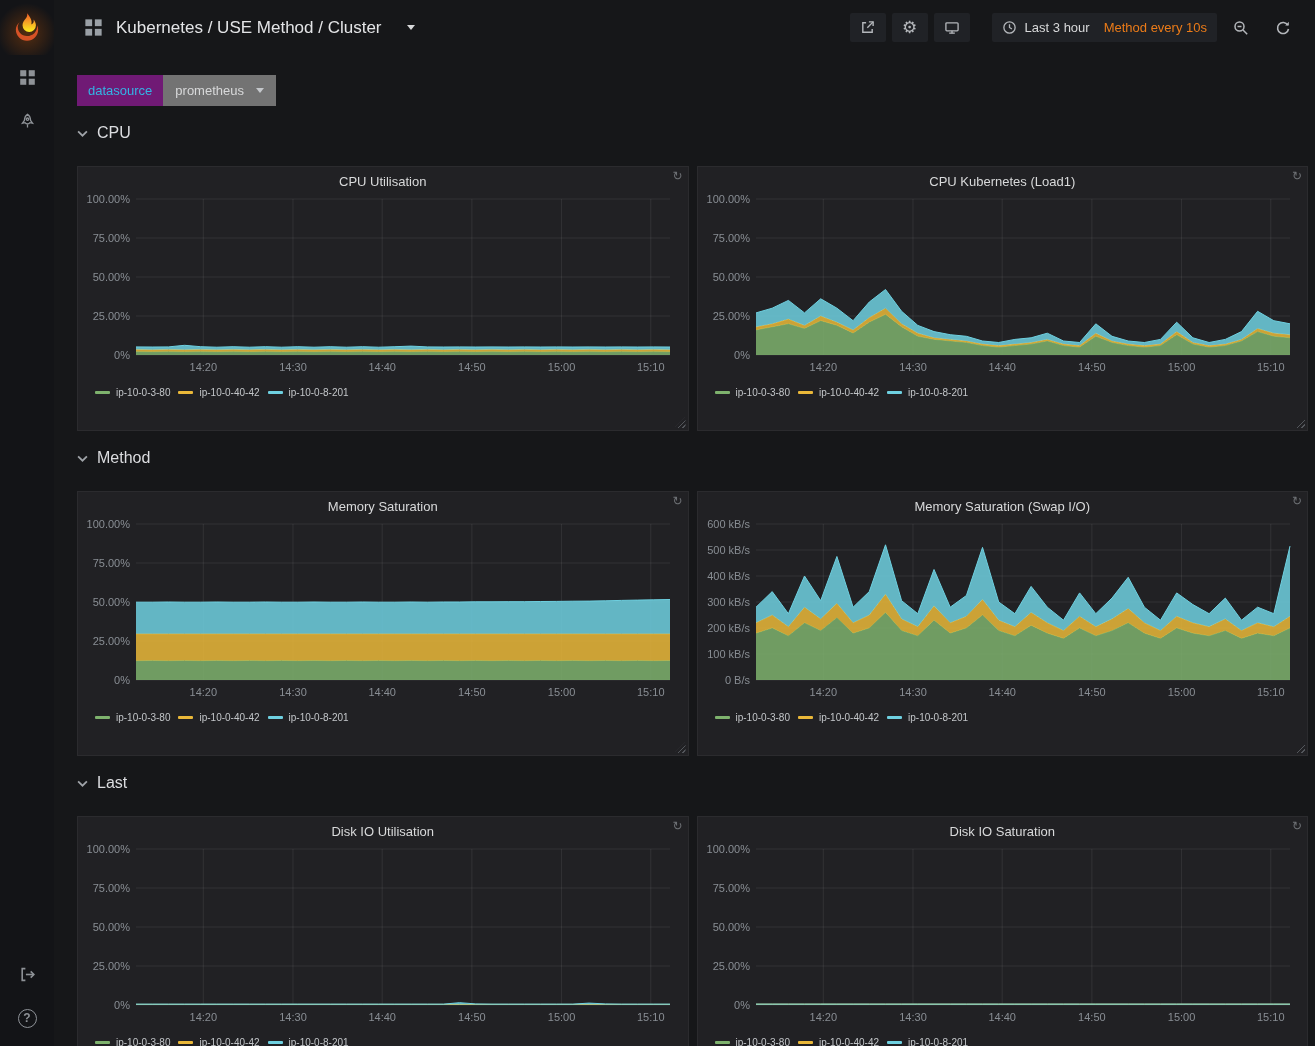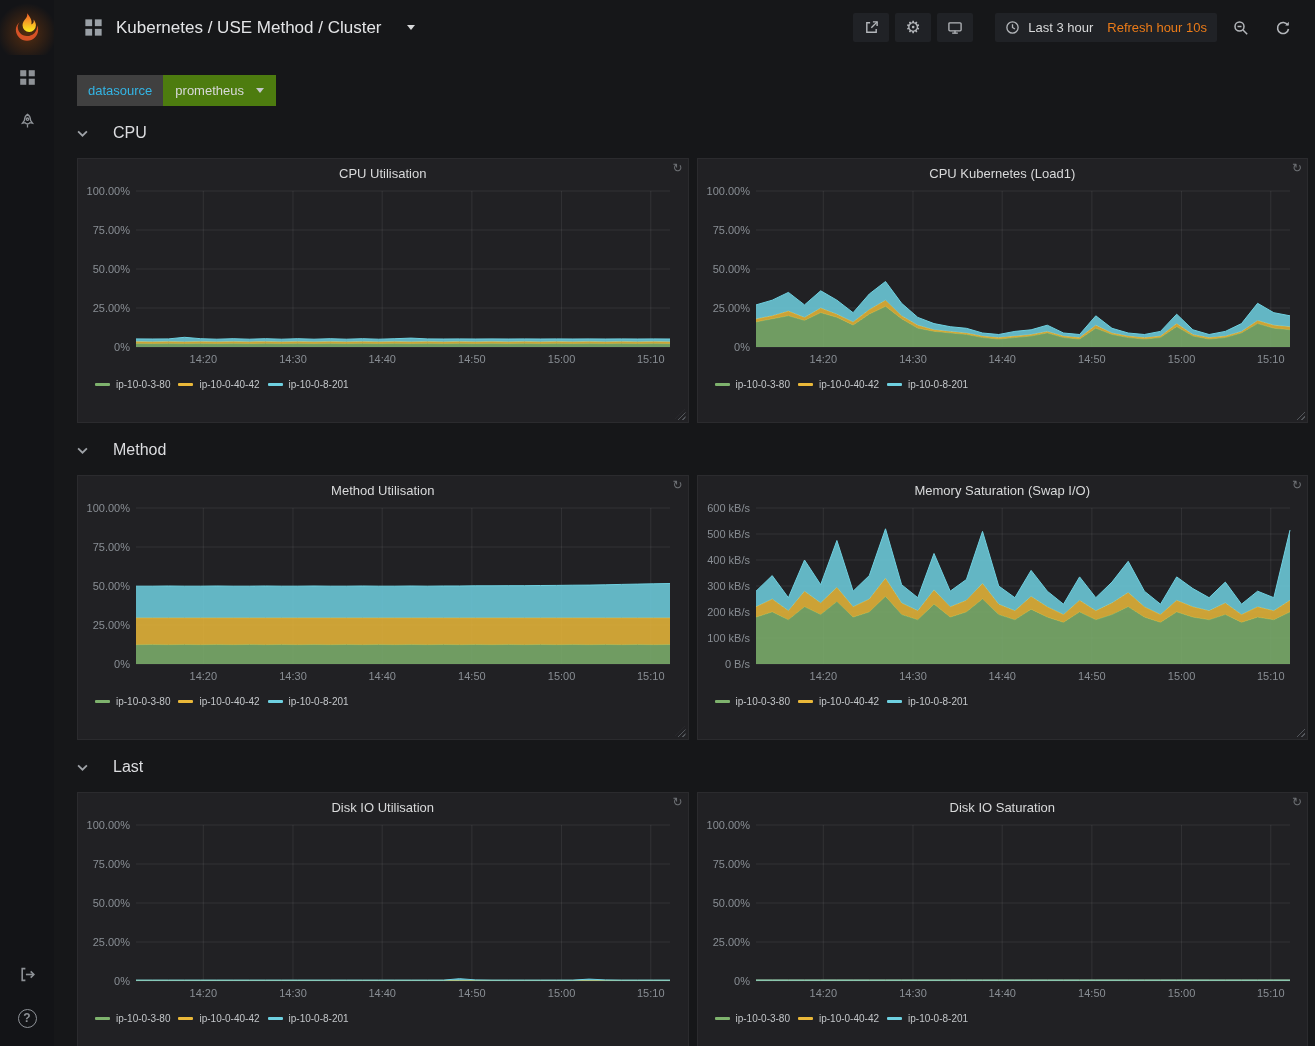--- a/index.html
+++ b/index.html
@@ -23,27 +23,27 @@
   .caret-down { width:0; height:0; border-left:4px solid transparent; border-right:4px solid transparent; border-top:5px solid #d8d9da; display:inline-block; }
   .header-actions { margin-left:auto; display:flex; align-items:center; gap:6px; }
   .nav-btn { height:29px; min-width:36px; padding:0 10px; background:#202226; border-radius:2px; display:flex; align-items:center; justify-content:center; gap:8px; color:#b4b7bb; cursor:pointer; }
   .picker { margin-left:16px; }
   .picker .range { color:#d8d9da; }
   .picker .refresh-text { color:#eb7b18; margin-left:6px; }
   .gear-glyph { font-size:17px; line-height:1; }
   
   .submenu { padding:20px 0 0 23px; display:flex; }
   .var-chip { display:flex; height:31px; cursor:pointer; }
-  .var-label { background:#404040; color:#33b5e5; display:flex; align-items:center; padding:0 11px; }
-  .var-value { background:#4d7c0f; color:#d8d9da; display:flex; align-items:center; gap:12px; padding:0 12px; }
+  .var-label { background:#701a75; color:#33b5e5; display:flex; align-items:center; padding:0 11px; }
+  .var-value { background:#737373; color:#d8d9da; display:flex; align-items:center; gap:12px; padding:0 12px; }
   .var-value .caret-down { border-top-color:#c5c8cc; }
   
-  .section-header { margin:14px 0 0 23px; height:26px; display:flex; align-items:center; gap:25px; color:#dcdde0; font-size:16px; cursor:pointer; }
+  .section-header { margin:14px 0 0 23px; height:26px; display:flex; align-items:center; gap:9px; color:#dcdde0; font-size:16px; cursor:pointer; }
   .section-header svg { color:#9fa3a8; }
-  .panel-row { display:grid; grid-template-columns:1fr 1fr; gap:8px; margin:12px 7px 0 23px; height:265px; }
+  .panel-row { display:grid; grid-template-columns:1fr 1fr; gap:8px; margin:20px 7px 0 23px; height:265px; }
   .panel { background:#212124; border:1px solid #2b2b2e; position:relative; overflow:hidden; }
   .panel-header { height:28px; display:flex; align-items:center; justify-content:center; position:relative; }
   .panel-title { font-size:13px; color:#d8d9da; cursor:pointer; }
   .panel-spinner { position:absolute; top:2px; right:5px; font-size:12px; color:#6e7175; }
   .chart svg { display:block; }
   text.tick { fill:#898e94; font-size:11px; font-family:"Liberation Sans",sans-serif; }
   .legend { display:flex; gap:8px; padding-left:17px; align-items:center; height:24px; font-size:10px; color:#c3c6c9; }
   .legend-item { display:flex; align-items:center; cursor:pointer; }
   .swatch { width:15px; height:3px; border-radius:1px; margin-right:6px; display:inline-block; }
   .resize-handle { position:absolute; right:2px; bottom:2px; width:11px; height:11px; cursor:se-resize;
@@ -128,21 +128,21 @@
             <path d="M8 11.5V14"></path>
             <path d="M5 14h6"></path>
         </svg>
       </div>
       <div class="nav-btn picker">
         <svg width="15" height="15" viewBox="0 0 16 16" fill="none" stroke="currentColor" stroke-width="1.4">
           <circle cx="8" cy="8" r="6"></circle>
             <path d="M8 4.5V8l2.6 1.6"></path>
         </svg>
         <span class="range">Last 3 hour</span>
-        <span class="refresh-text">Refresh hour 10s</span>
+        <span class="refresh-text">Method every 10s</span>
       </div>
       <div class="nav-btn" style="background:transparent;">
         <svg width="16" height="16" viewBox="0 0 16 16" fill="none" stroke="currentColor" stroke-width="1.5">
           <circle cx="6.5" cy="6.5" r="4.5"></circle>
             <path d="M10 10l4.2 4.2"></path>
             <path d="M4.5 6.5h4"></path>
         </svg>
       </div>
       <div class="nav-btn" style="background:transparent;">
         <svg width="16" height="16" viewBox="0 0 16 16" fill="none" stroke="currentColor" stroke-width="1.6">
@@ -280,21 +280,21 @@
 
   <div class="section-header">
     <svg width="11" height="7" viewBox="0 0 10 6" fill="none" stroke="currentColor" stroke-width="1.6">
         <path d="M1 1l4 4 4-4"></path>
       </svg>
     <span>Method</span>
   </div>
   <div class="panel-row">
       <div class="panel">
         <div class="panel-header">
-          <span class="panel-title">Method Utilisation</span>
+          <span class="panel-title">Memory Saturation</span>
           <span class="panel-spinner">↻</span>
         </div>
         <div class="chart">
           <svg width="610" height="185">
             <line x1="58" y1="4" x2="592" y2="4" stroke="rgba(255,255,255,0.08)"></line>
             <text x="52" y="7.5" text-anchor="end" class="tick">100.00%</text>
             <line x1="58" y1="43" x2="592" y2="43" stroke="rgba(255,255,255,0.08)"></line>
             <text x="52" y="46.5" text-anchor="end" class="tick">75.00%</text>
             <line x1="58" y1="82" x2="592" y2="82" stroke="rgba(255,255,255,0.08)"></line>
             <text x="52" y="85.5" text-anchor="end" class="tick">50.00%</text>

